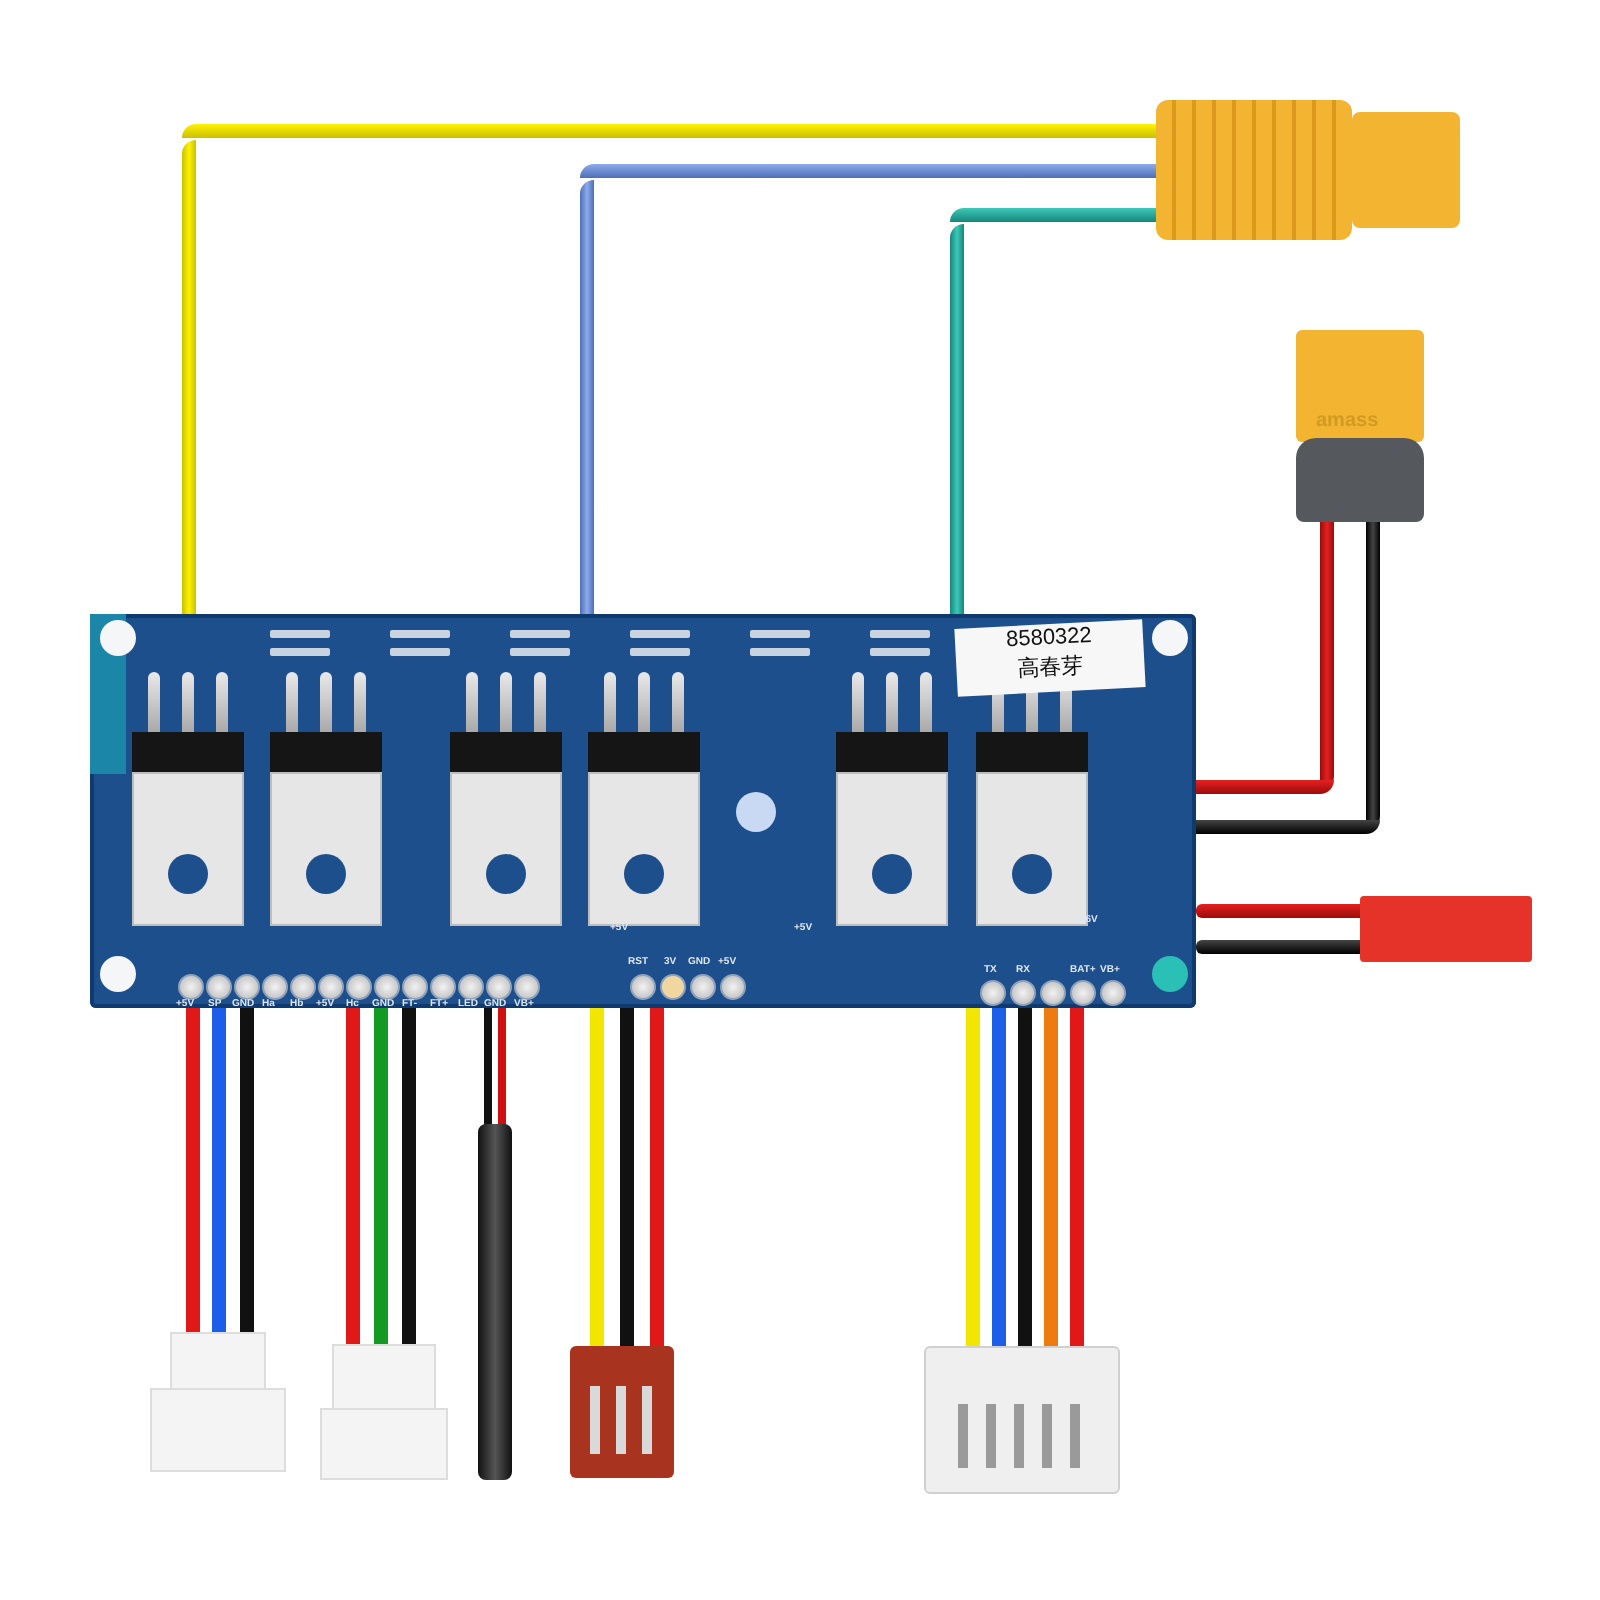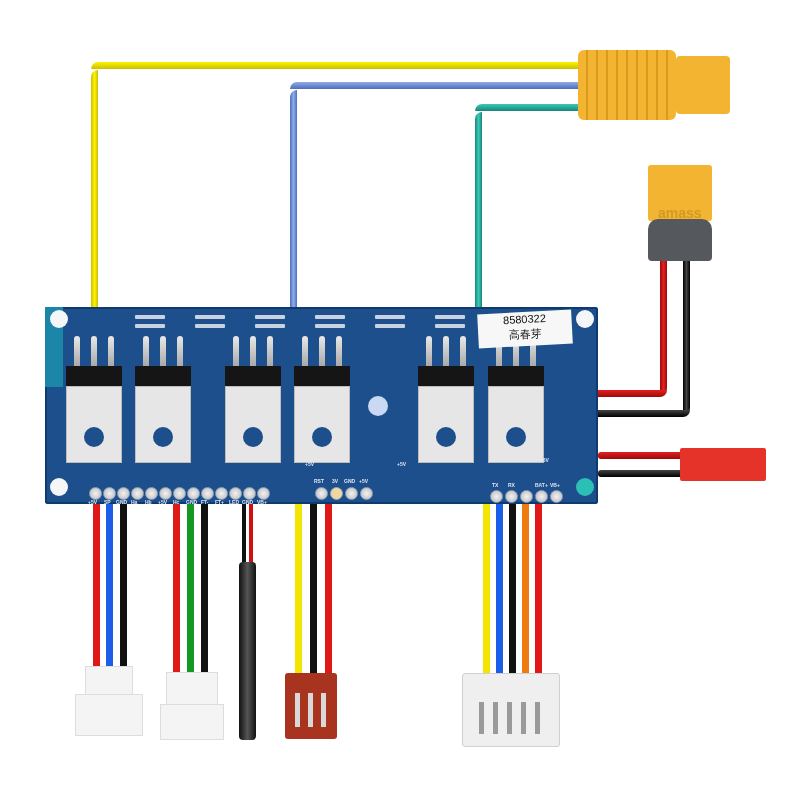--- a/index.html
+++ b/index.html
@@ -47,21 +47,21 @@
   <div class="wire-v" style="left:660px;top:255px;height:140px;background:linear-gradient(90deg,#9b0b0b,#e52020,#9b0b0b);border-radius:0 0 14px 0;"></div>
   <div class="wire-h" style="left:598px;top:390px;width:69px;background:linear-gradient(#e52020,#9b0b0b);border-radius:0 0 14px 0;"></div>
 </div>
 <div>
   <div class="wire-v" style="left:683px;top:255px;height:160px;background:linear-gradient(90deg,#000,#444,#000);border-radius:0 0 14px 0;"></div>
   <div class="wire-h" style="left:598px;top:410px;width:92px;background:linear-gradient(#444,#000);border-radius:0 0 14px 0;"></div>
 </div>
 
 <div class="conn" style="left:648px;top:165px;width:64px;height:95px;">
   <div class="abs" style="left:0;top:0;width:64px;height:56px;background:#f2b431;border-radius:3px;"></div>
-  <div class="abs" style="left:10px;top:40px;font-size:14px;color:#d39a22;font-weight:bold;">amass</div>
+  <div class="abs" style="left:10px;top:40px;font-size:10px;color:#d39a22;font-weight:bold;">amass</div>
   <div class="abs" style="left:0;top:54px;width:64px;height:42px;background:#55595e;border-radius:10px 10px 4px 4px;"></div>
 </div>
 
 <div>
   <div class="wire-h" style="left:598px;top:452px;width:90px;background:linear-gradient(#e52020,#9b0b0b);"></div>
   <div class="wire-h" style="left:598px;top:470px;width:90px;background:linear-gradient(#444,#000);"></div>
   <div class="conn" style="left:680px;top:448px;width:86px;height:33px;background:#e5332a;border-radius:2px;"></div>
 </div>
 
 <div class="pcb"></div>

